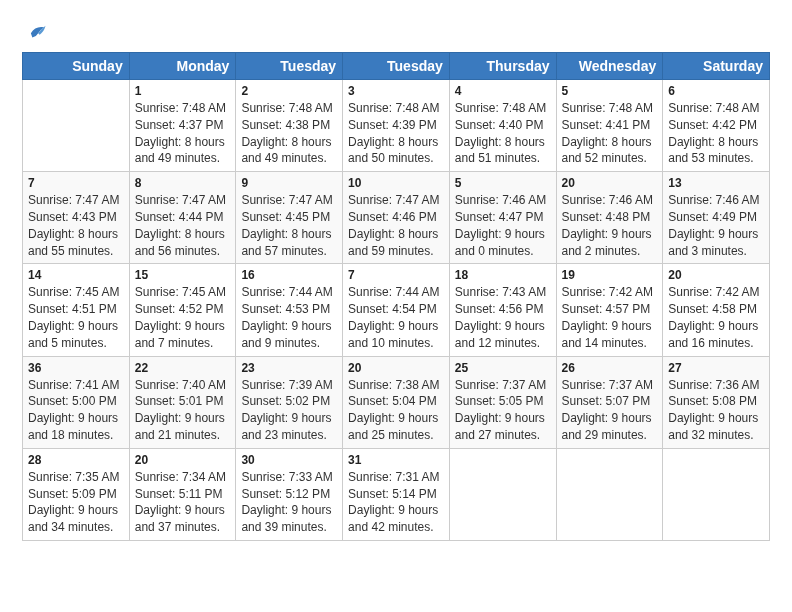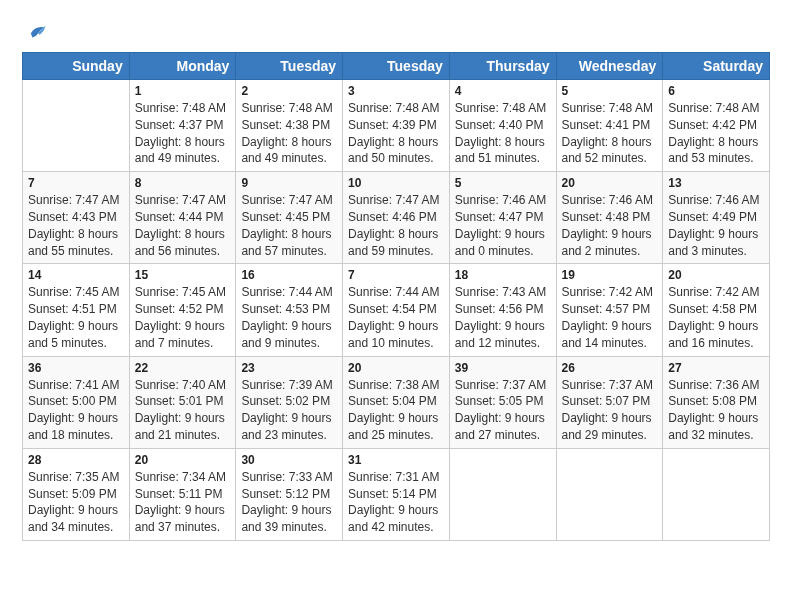--- a/index.html
+++ b/index.html
@@ -237,21 +237,21 @@
           </td>
           <td>
             <div class="day-num">23</div>
             <div class="day-info">Sunrise: 7:39 AM<br>Sunset: 5:02 PM<br>Daylight: 9 hours<br>and 23 minutes.</div>
           </td>
           <td>
             <div class="day-num">20</div>
             <div class="day-info">Sunrise: 7:38 AM<br>Sunset: 5:04 PM<br>Daylight: 9 hours<br>and 25 minutes.</div>
           </td>
           <td>
-            <div class="day-num">39</div>
+            <div class="day-num">25</div>
             <div class="day-info">Sunrise: 7:37 AM<br>Sunset: 5:05 PM<br>Daylight: 9 hours<br>and 27 minutes.</div>
           </td>
           <td>
             <div class="day-num">26</div>
             <div class="day-info">Sunrise: 7:37 AM<br>Sunset: 5:07 PM<br>Daylight: 9 hours<br>and 29 minutes.</div>
           </td>
           <td>
             <div class="day-num">27</div>
             <div class="day-info">Sunrise: 7:36 AM<br>Sunset: 5:08 PM<br>Daylight: 9 hours<br>and 32 minutes.</div>
           </td>

